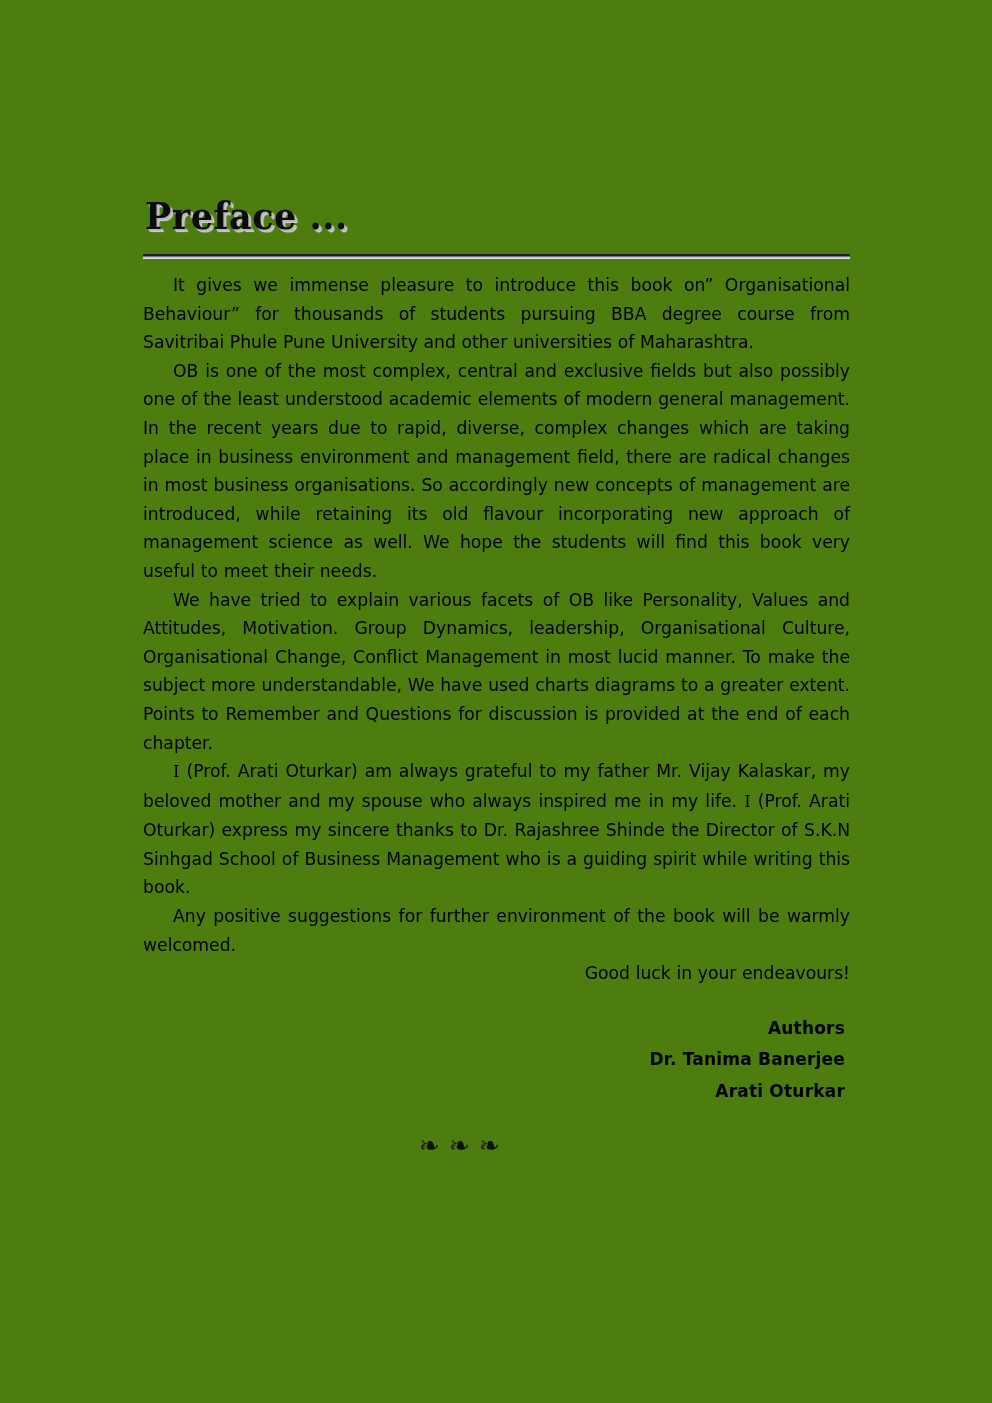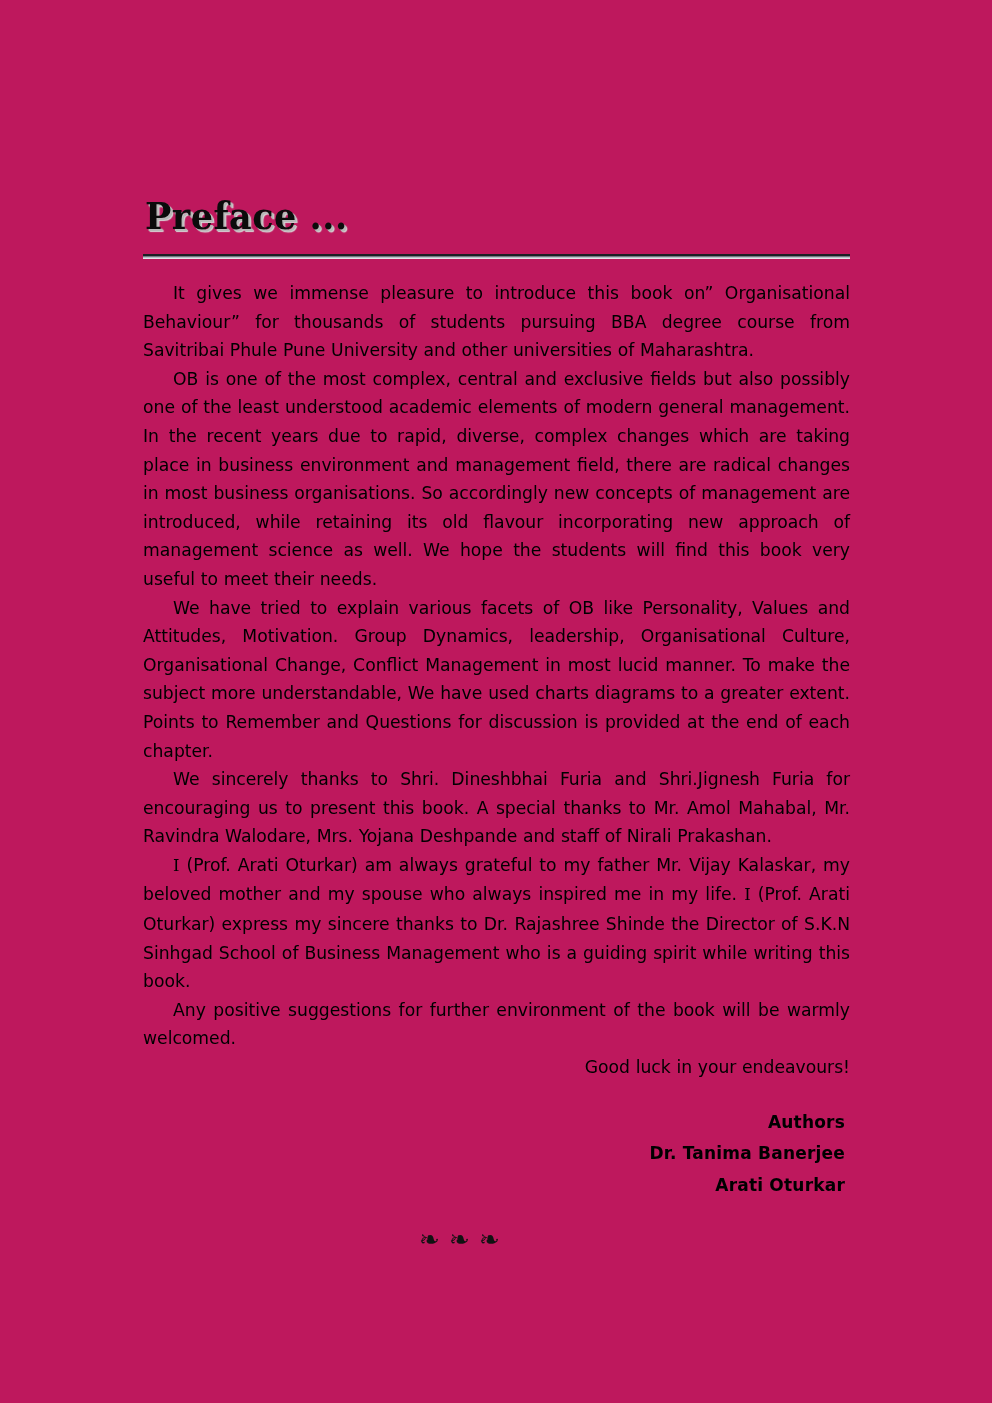--- a/index.html
+++ b/index.html
@@ -8,21 +8,21 @@
     background: #ffffff;
   }
   body {
     font-family: "DejaVu Sans", sans-serif;
     color: #000000;
   }
   .page {
     position: relative;
     width: 992px;
     height: 1403px;
-    background: #be185d;
+    background: #4d7c0f;
     overflow: hidden;
     box-sizing: border-box;
   }
   .content {
     position: absolute;
     left: 143px;
     top: 195px;
     width: 707px;
   }
 
@@ -54,21 +54,21 @@
     background:
       linear-gradient(to bottom,
         #1b1f24 0px, #1b1f24 2px,
         #717a84 2px, #717a84 3px,
         #b9bfc6 3px, #b9bfc6 4px,
         #e2e5e8 4px, #e2e5e8 5px);
   }
 
   
   .body-text {
-    margin-top: 20px;
+    margin-top: 12px;
   }
   p.para {
     margin: 0 0 0 0;
     font-size: 17.2px;
     line-height: 28.6px;
     text-align: justify;
     text-justify: inter-word;
     text-indent: 30px;
     word-spacing: 0.2px;
     -webkit-hyphens: none;
@@ -124,21 +124,20 @@
     </div>
 
     <div class="body-text">
 
       <p class="para">It gives we immense pleasure to introduce  this book on” Organisational Behaviour” for thousands of students pursuing BBA degree course from Savitribai Phule Pune University and other universities of Maharashtra.</p>
 
       <p class="para">OB is one of the most complex, central and exclusive fields but also possibly one of the least understood academic elements of modern general management. In the recent years due to rapid, diverse, complex changes which are taking place in business environment and management field, there are radical changes in most business organisations. So accordingly new concepts of management are introduced, while retaining its old flavour incorporating new approach of management science as well. We hope the students will find this book very useful to meet their needs.</p>
 
       <p class="para">We have tried to explain various facets of OB like Personality, Values and Attitudes, Motivation. Group Dynamics, leadership, Organisational Culture, Organisational Change, Conflict Management in most lucid manner. To make the subject more understandable, We have used charts diagrams to a greater extent. Points  to Remember and Questions for discussion is provided at the end of each chapter.</p>
 
-      <p class="para">We sincerely thanks to Shri. Dineshbhai Furia and Shri.Jignesh Furia for encouraging us to present this book. A special thanks to Mr. Amol Mahabal, Mr. Ravindra Walodare, Mrs. Yojana Deshpande and staff of Nirali Prakashan.</p>
 
       <p class="para">
         <span class="serif-i">I</span><span>  (Prof. Arati Oturkar) am always grateful to  my father Mr. Vijay Kalaskar, my beloved mother and my spouse who  always inspired me in my life. </span><span class="serif-i">I</span><span> (Prof. Arati Oturkar) express my sincere thanks to  Dr. Rajashree Shinde the Director of  S.K.N Sinhgad School of Business Management who is a guiding spirit  while writing this book.</span>
       </p>
 
       <p class="para">Any positive suggestions for further environment of the book will be warmly welcomed.</p>
 
       <p class="para last-left">Good luck in your endeavours!</p>
 
     </div>

